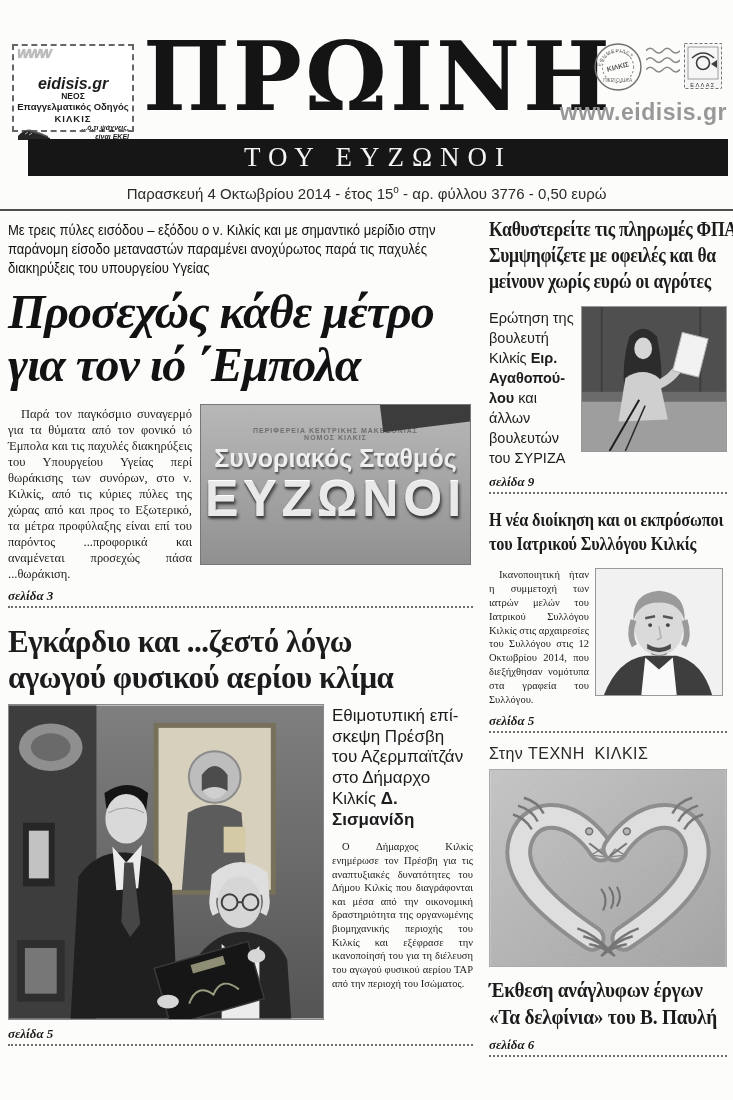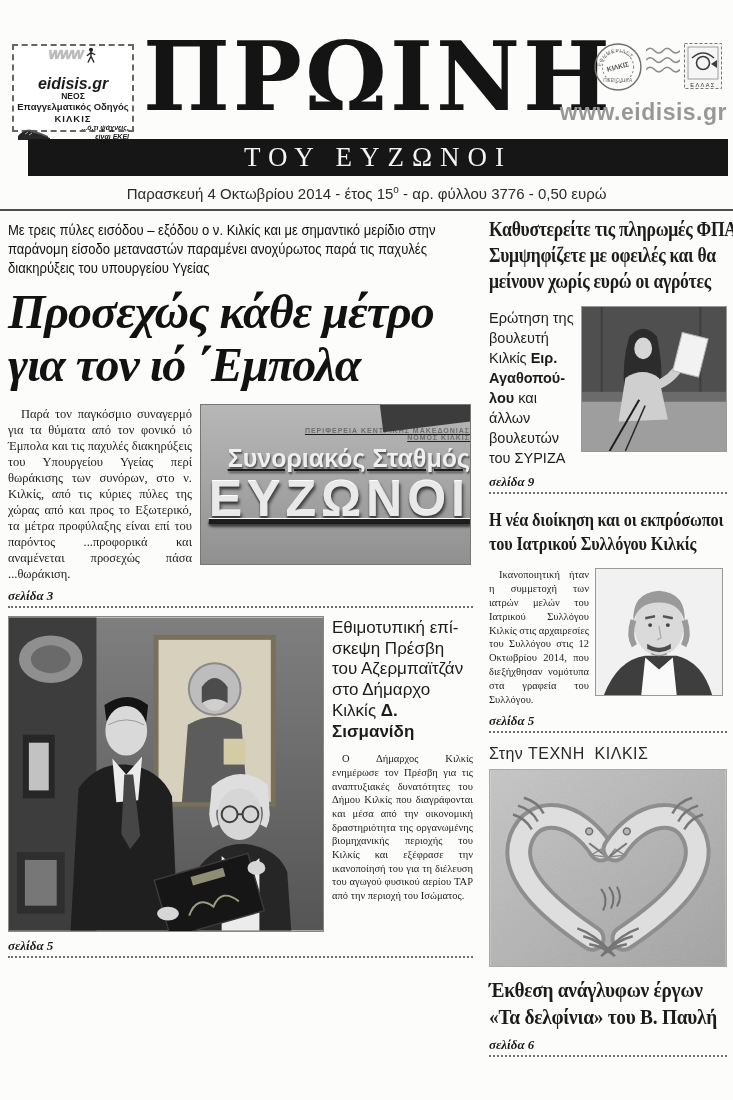--- a/index.html
+++ b/index.html
@@ -3,21 +3,21 @@
 <meta charset="utf-8">
 <style>
   html,body{margin:0;padding:0;background:#e9e9e9;}
   .page{position:relative;width:733px;height:1100px;margin:0 auto;background:#fcfcfb;
         font-family:"Liberation Serif",serif;color:#1c1c1c;overflow:hidden;}
 
   
   .logo-box{position:absolute;left:12px;top:44px;width:122px;height:88px;box-sizing:border-box;
             border:2px dashed #666;background:#fff;padding:1px 3px;text-align:center;
             font-family:"Liberation Sans",sans-serif;}
-  .www-row{display:flex;justify-content:center;align-items:flex-start;gap:3px;height:15px;}
+  .www-row{display:flex;justify-content:center;align-items:flex-start;gap:3px;height:15px;flex-direction:column;}
   .www-text{font-weight:bold;font-style:italic;font-size:13px;color:#bdbdbd;text-shadow:0 0 1px #8a8a8a;letter-spacing:-1px;}
   .site{font-size:16px;font-weight:bold;font-style:italic;line-height:1;margin-top:14px;}
   .neos{font-size:8.5px;font-weight:bold;line-height:1.15;}
   .odigos{font-size:9.5px;font-weight:bold;line-height:1.15;}
   .kilkis-logo{font-size:9.5px;font-weight:bold;letter-spacing:1px;line-height:1.2;}
   .logo-bottom{display:flex;justify-content:space-between;align-items:center;margin-top:0;}
   .tagline{font-size:7px;font-style:italic;font-weight:bold;text-align:right;line-height:1.25;color:#1a1a1a;}
 
   .masthead{position:absolute;left:128px;top:28px;width:500px;margin:0;text-align:center;
             font-family:"DejaVu Serif",serif;font-weight:bold;font-size:92px;line-height:1.05;
@@ -50,21 +50,21 @@
   .intro{margin:0;width:516px;transform:scaleX(.9);transform-origin:left top;
          font-family:"Liberation Sans",sans-serif;font-size:14.5px;line-height:1.32;color:#101010;}
 
   .headline1{margin:8px 0 0 0;font-style:italic;font-weight:bold;font-size:48px;line-height:1.1;
              letter-spacing:-1px;color:#121212;}
   .row1{margin-top:12px;}
   .article1-text{margin:2px 0 0 0;width:192px;box-sizing:border-box;padding-right:8px;
                  font-size:12.5px;line-height:1.28;text-align:justify;text-indent:13px;}
   .border-photo{position:relative;width:271px;height:161px;border:1px solid #777;box-sizing:border-box;
                 background:linear-gradient(180deg,#b7b7b7 0%,#a3a3a3 55%,#909090 100%);
-                text-align:right;overflow:hidden;font-family:"Liberation Sans",sans-serif;text-decoration:underline;}
+                text-align:center;overflow:hidden;font-family:"Liberation Sans",sans-serif;}
   .border-photo::after{content:"";position:absolute;right:-30px;top:-26px;width:120px;height:46px;
                 background:#3c3c3c;transform:rotate(-7deg);}
   .sign-line1{margin-top:22px;font-size:7px;letter-spacing:1px;color:#6e6e6e;font-weight:bold;}
   .sign-line2{font-size:7px;letter-spacing:1px;color:#6e6e6e;font-weight:bold;}
   .sign-line3{margin-top:3px;font-size:25px;font-weight:bold;color:#efefef;text-shadow:1px 2px 2px #4c4c4c;}
   .sign-line4{margin-top:1px;font-size:50px;line-height:1;font-weight:bold;letter-spacing:5px;color:#e9e9e9;
               text-shadow:0 2px 2px #3c3c3c,0 -1px 0 #ffffff,2px 3px 3px #555;}
 
   .pageref{margin-top:6px;border-bottom:2px dotted #6e6e6e;padding-bottom:2px;
            font-size:13px;font-weight:bold;font-style:italic;color:#1a1a1a;}
@@ -181,20 +181,24 @@
       <div class="border-photo">
         <div class="sign-line1">ΠΕΡΙΦΕΡΕΙΑ ΚΕΝΤΡΙΚΗΣ ΜΑΚΕΔΟΝΙΑΣ</div>
         <div class="sign-line2">ΝΟΜΟΣ ΚΙΛΚΙΣ</div>
         <div class="sign-line3">Συνοριακός Σταθμός</div>
         <div class="sign-line4">ΕΥΖΩΝΟΙ</div>
       </div>
     </div>
 
     <div class="pageref">σελίδα 3</div>
 
+    <h2 class="headline2">
+      <span class="hl-line">Εγκάρδιο και ...ζεστό λόγω</span>
+      <span class="hl-line">αγωγού φυσικού αερίου κλίμα</span>
+    </h2>
 
     <div class="row row2">
       <div class="mayor-photo">
         <svg width="314" height="314" viewBox="0 0 316 315">
           <defs>
             <linearGradient id="mp-bg" x1="0" y1="0" x2="0" y2="1">
               <stop offset="0" stop-color="#7f7f7f"></stop>
                 <stop offset="1" stop-color="#555"></stop>
             </linearGradient>
           </defs>

